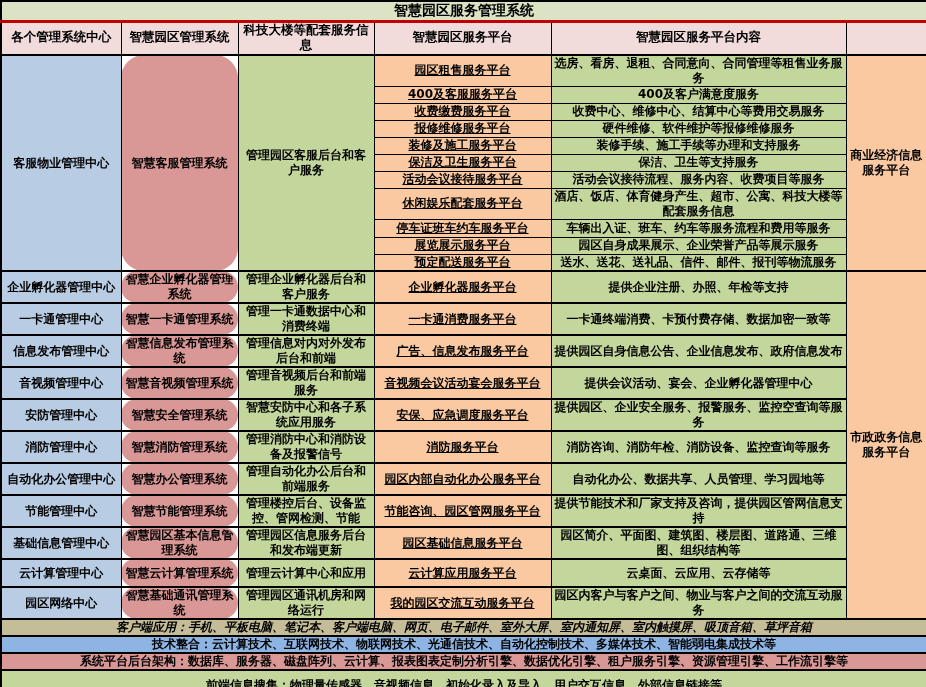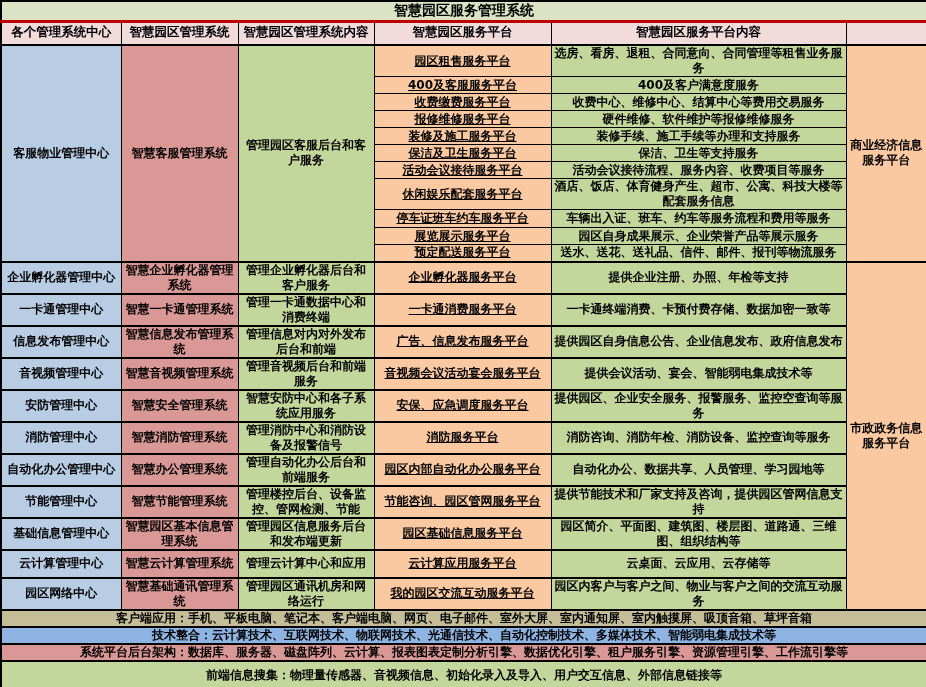--- a/index.html
+++ b/index.html
@@ -38,26 +38,26 @@
   tr.sec > td{border-top:2px solid var(--ink);}
   td.title-cell{
     background:var(--title-bg);
     font-size:14px;
     border-bottom:3px solid var(--title-line);
     height:16px;
     text-align:center;
   }
   td.hd{background:var(--header-bg);font-size:12.5px;font-family:Liberation Serif, serif;}
   td.c1{background:var(--blue);margin-top:39px;}
-  td.c2{background:var(--rose);}
+  td.c2{background:var(--rose);border-radius:23px;}
   td.c3{background:var(--green);text-align:center;}
   td.c4{background:var(--orange);text-decoration:underline;}
   td.c5{background:var(--green);margin-left:40px;}
   td.c6{background:var(--orange);}
-  td.f1{background:var(--tan);}
+  td.f1{background:var(--tan);font-style:italic;}
   td.f2{background:var(--fblue);}
   td.f3{background:var(--rose);}
   td.f4{background:var(--green);}
 </style>
 </head>
 <body>
 
 <table class="smart-park">
   <colgroup>
     <col style="width:120px">
@@ -69,21 +69,21 @@
   </colgroup>
   <tbody>
 
     <tr>
       <td colspan="6" class="title-cell">智慧园区服务管理系统</td>
     </tr>
 
     <tr style="height:24px">
       <td class="hd">各个管理系统中心</td>
       <td class="hd">智慧园区管理系统</td>
-      <td class="hd">智慧园区管理系统内容</td>
+      <td class="hd">科技大楼等配套服务信息</td>
       <td class="hd">智慧园区服务平台</td>
       <td class="hd">智慧园区服务平台内容</td>
       <td class="hd"></td>
     </tr>
 
     <tr class="sec" style="height:30px">
       <td class="c1" rowspan="11">客服物业管理中心</td>
       <td class="c2" rowspan="11">智慧客服管理系统</td>
       <td class="c3" rowspan="11">管理园区客服后台和客户服务</td>
       <td class="c4">园区租售服务平台</td>
@@ -154,21 +154,21 @@
       <td class="c3">管理信息对内对外发布后台和前端</td>
       <td class="c4">广告、信息发布服务平台</td>
       <td class="c5">提供园区自身信息公告、企业信息发布、政府信息发布</td>
     </tr>
 
     <tr class="sec" style="height:32px">
       <td class="c1">音视频管理中心</td>
       <td class="c2">智慧音视频管理系统</td>
       <td class="c3">管理音视频后台和前端服务</td>
       <td class="c4">音视频会议活动宴会服务平台</td>
-      <td class="c5">提供会议活动、宴会、智能弱电集成技术等</td>
+      <td class="c5">提供会议活动、宴会、企业孵化器管理中心</td>
     </tr>
 
     <tr class="sec" style="height:32px">
       <td class="c1">安防管理中心</td>
       <td class="c2">智慧安全管理系统</td>
       <td class="c3">智慧安防中心和各子系统应用服务</td>
       <td class="c4">安保、应急调度服务平台</td>
       <td class="c5">提供园区、企业安全服务、报警服务、监控空查询等服务</td>
     </tr>
 

